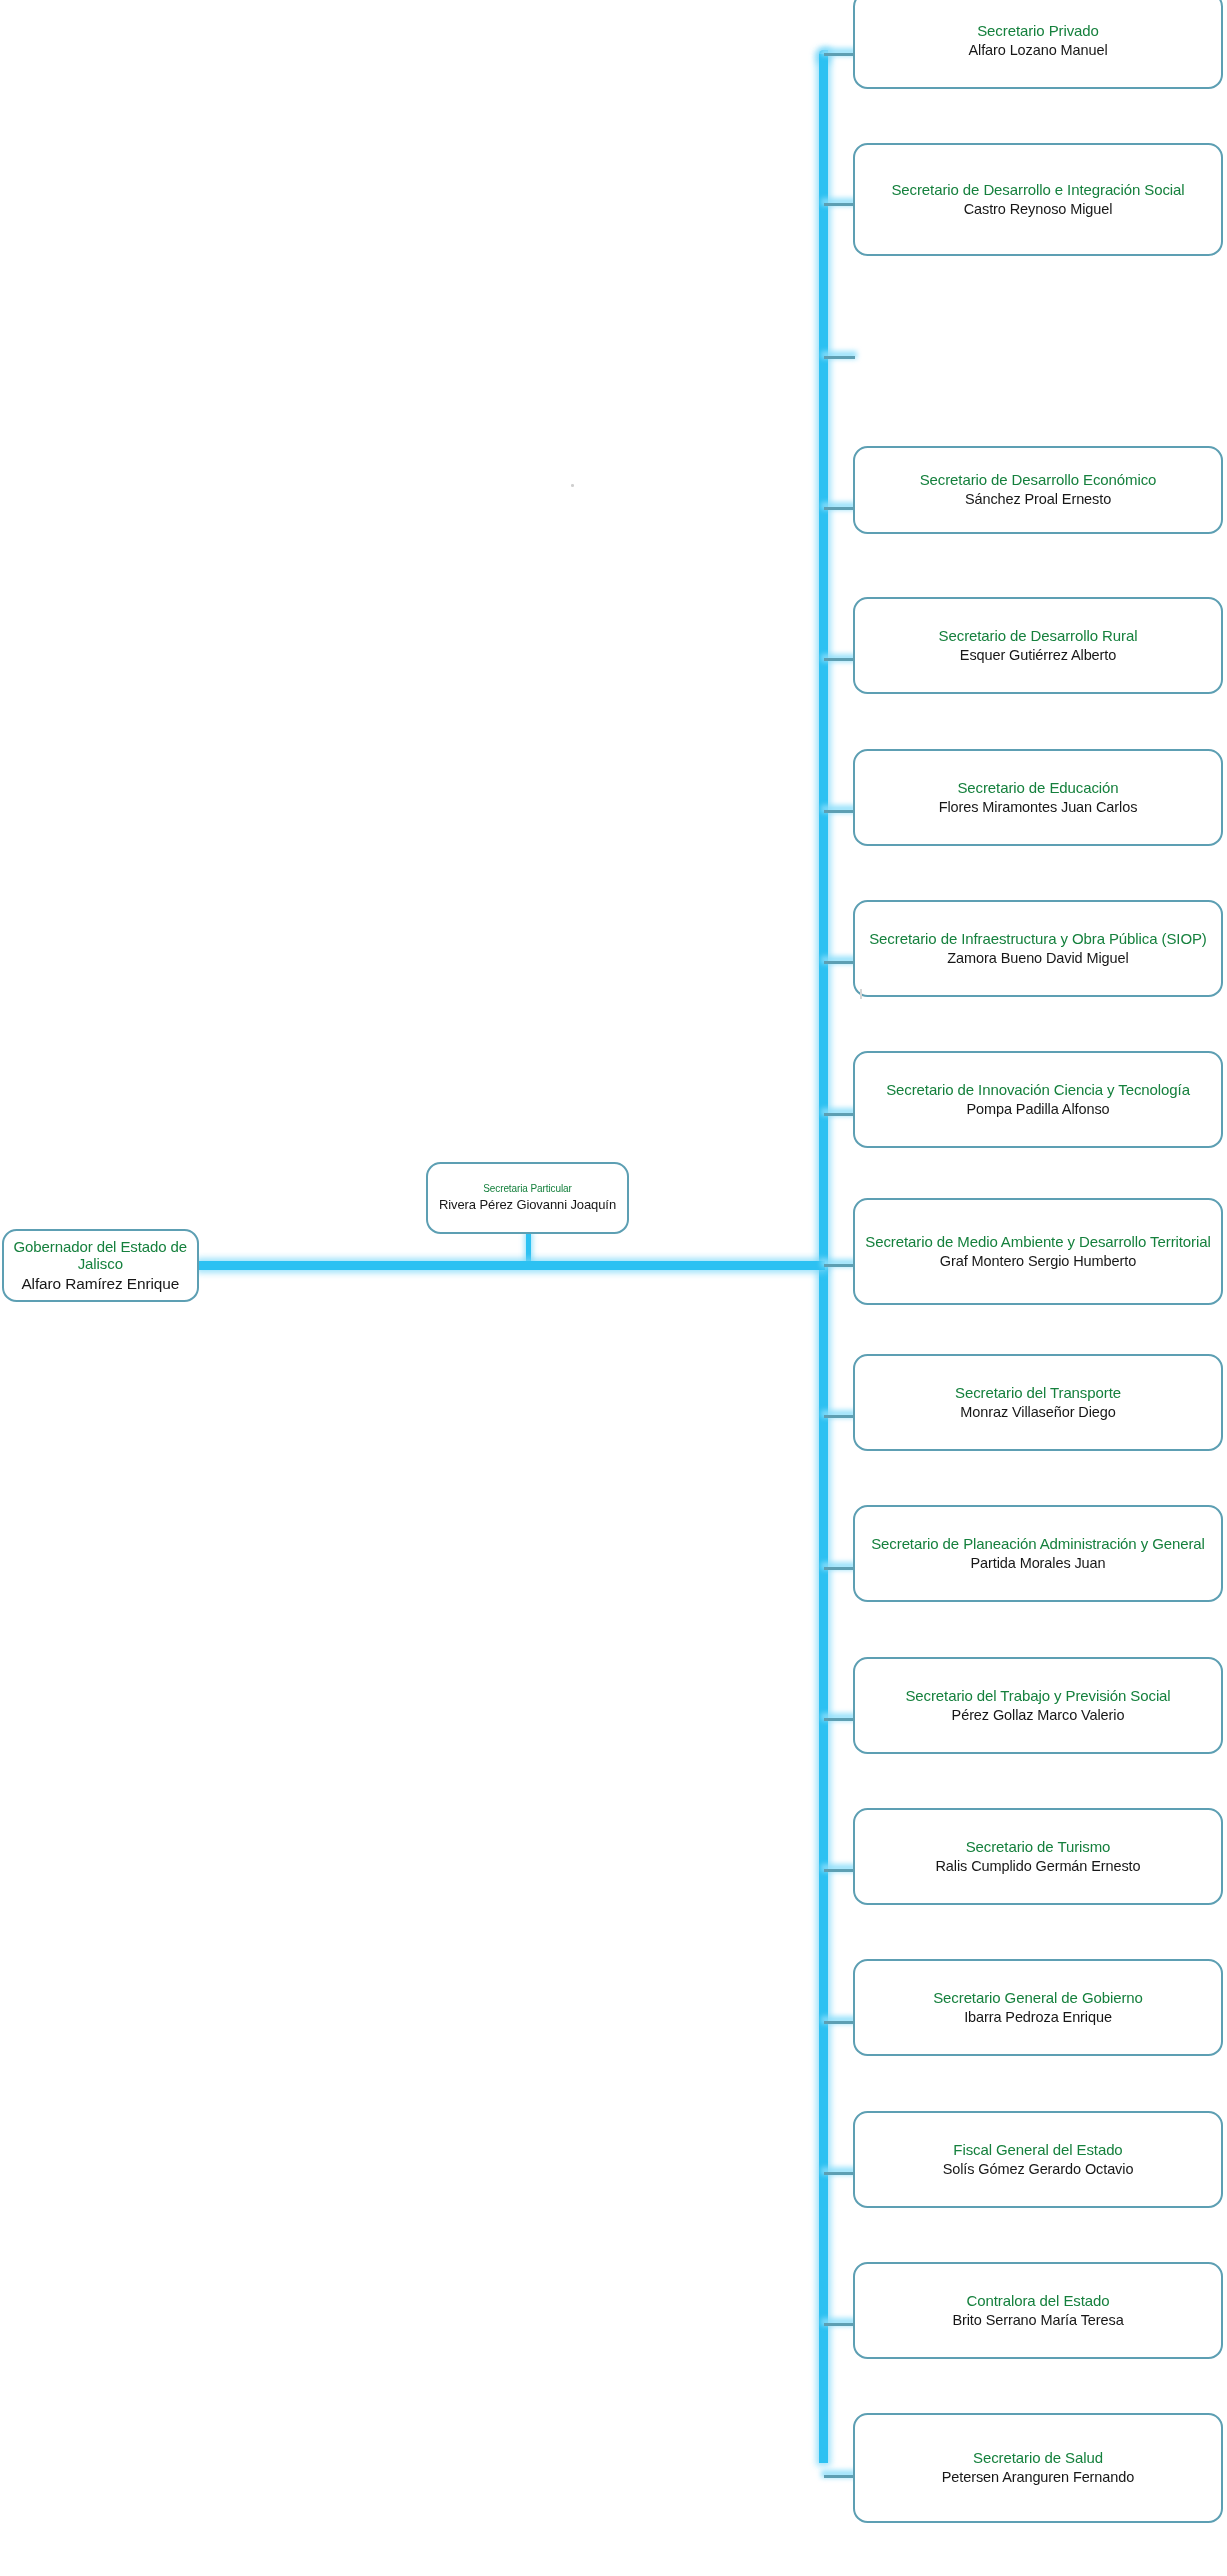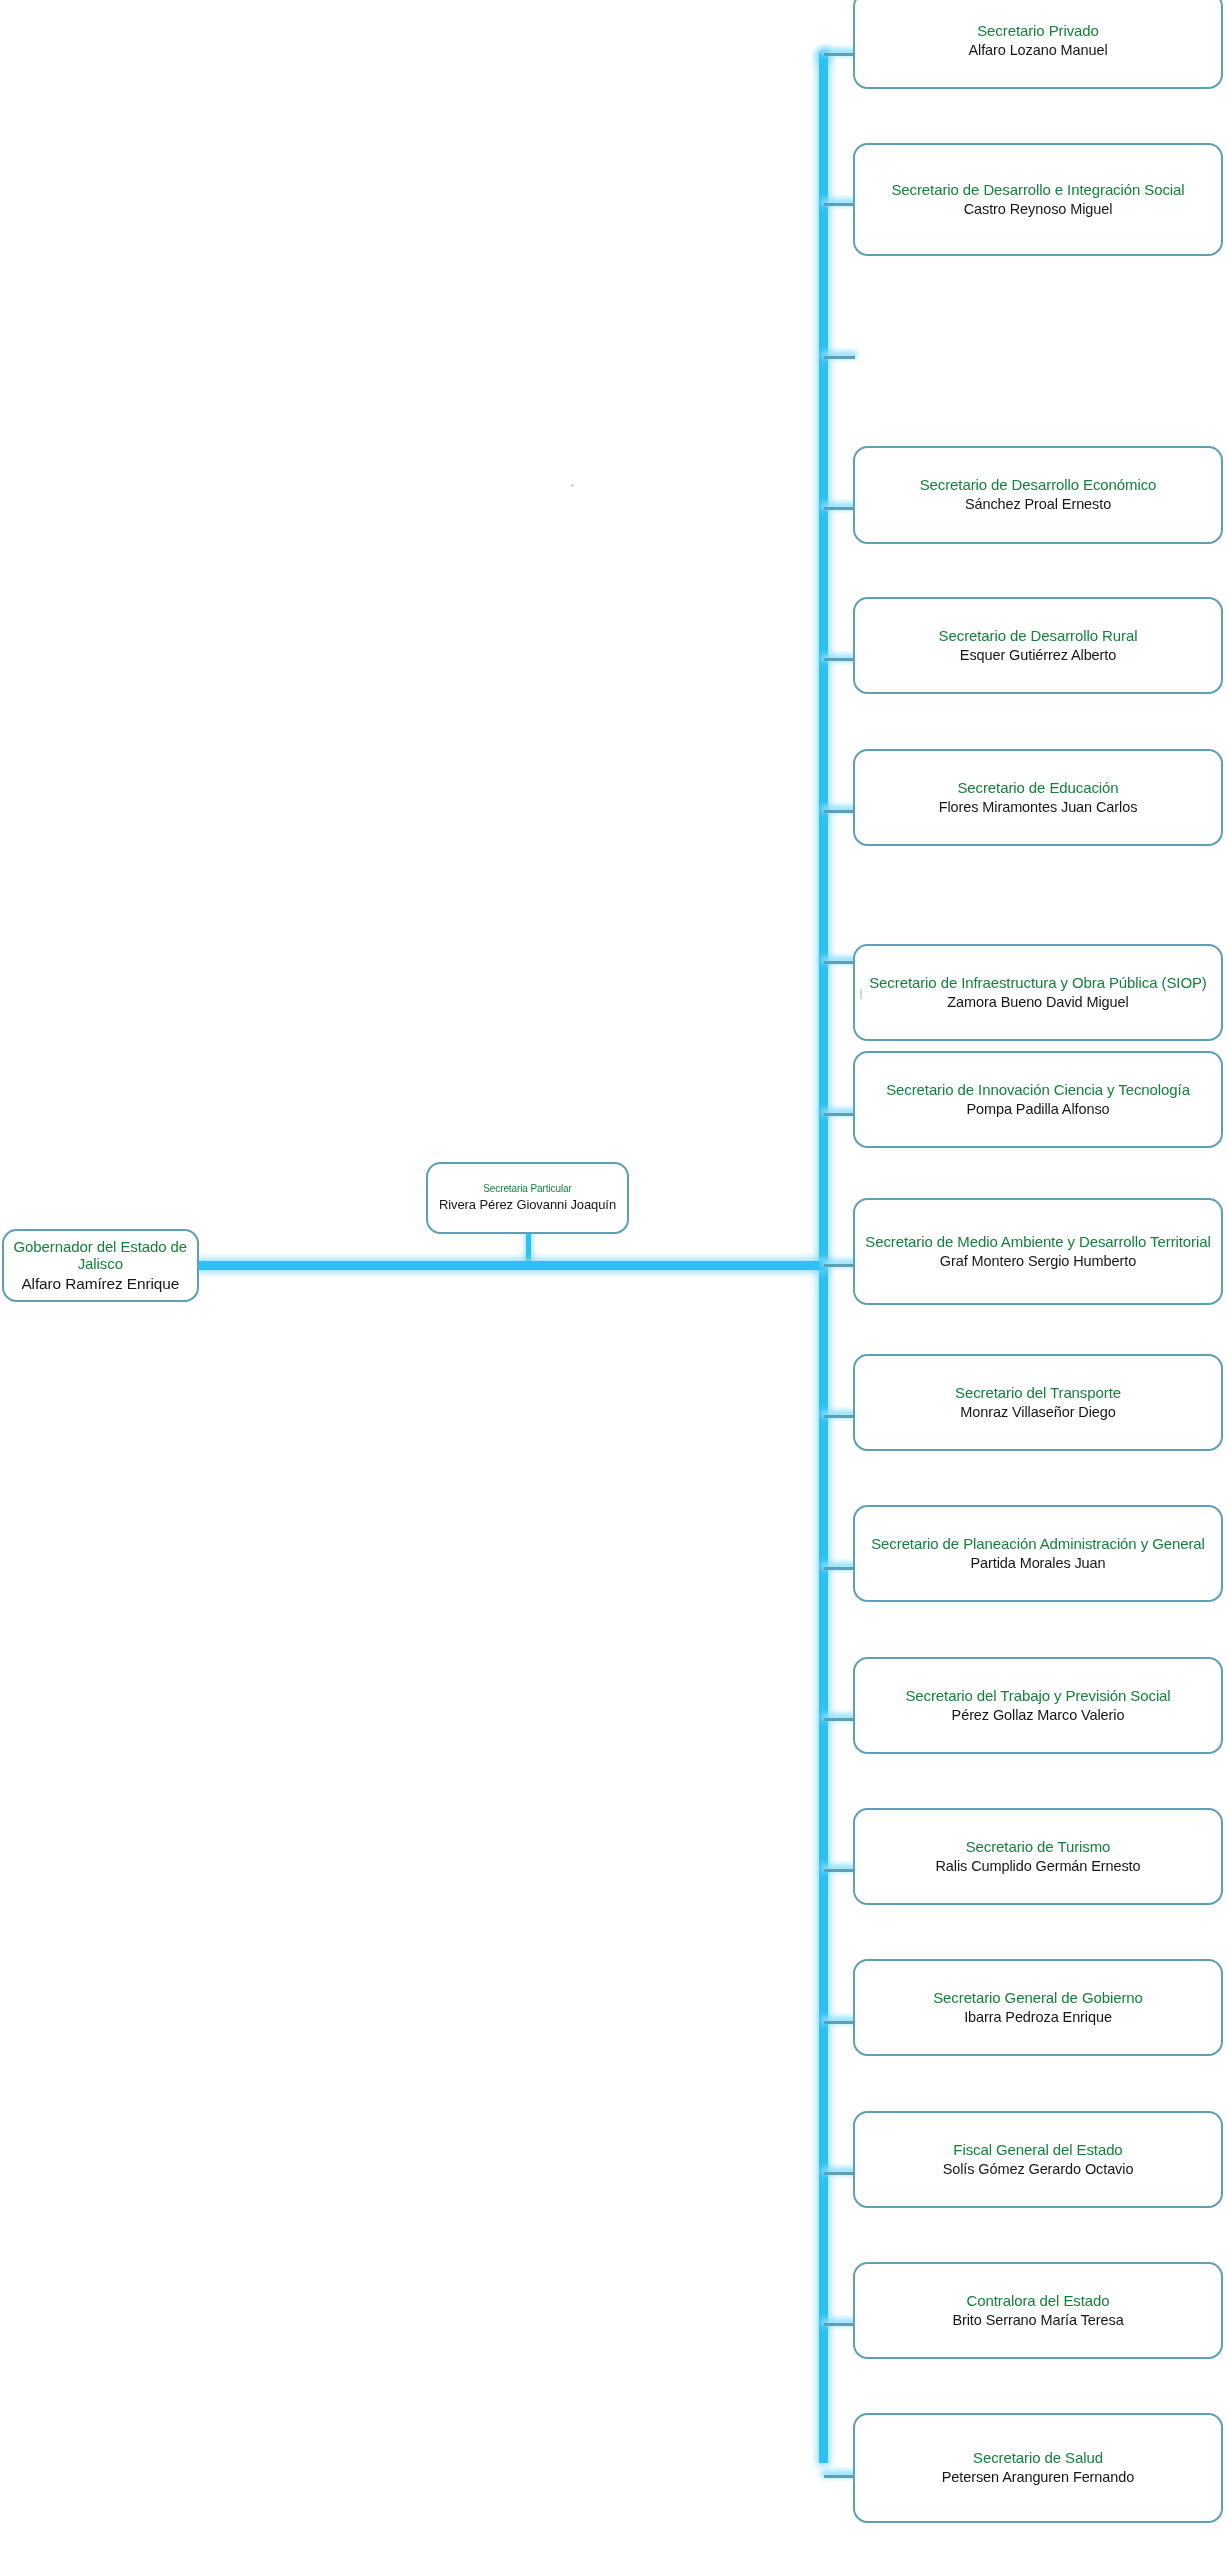--- a/index.html
+++ b/index.html
@@ -197,42 +197,42 @@
   <div class="node child" style="top: 143px; height: 113px;">
     <div class="title">Secretario de Desarrollo e Integración Social</div>
     <div class="person">Castro Reynoso Miguel</div>
   </div>
 
   <div class="stub-glow" style="top: 351px;"></div>
   <div class="stub" style="top: 356px;"></div>
 
   <div class="stub-glow" style="top: 502px;"></div>
   <div class="stub" style="top: 507px;"></div>
-  <div class="node child" style="top: 446px; height: 98px; justify-content: center;">
+  <div class="node child" style="top: 446px; height: 88px; justify-content: center;">
     <div class="title">Secretario de Desarrollo Económico</div>
     <div class="person">Sánchez Proal Ernesto</div>
   </div>
 
   <div class="stub-glow" style="top: 654px;"></div>
   <div class="stub" style="top: 658px;"></div>
   <div class="node child" style="top: 597px; height: 97px;">
     <div class="title">Secretario de Desarrollo Rural</div>
     <div class="person">Esquer Gutiérrez Alberto</div>
   </div>
 
   <div class="stub-glow" style="top: 805px;"></div>
   <div class="stub" style="top: 810px;"></div>
   <div class="node child" style="top: 749px; height: 97px;">
     <div class="title">Secretario de Educación</div>
     <div class="person">Flores Miramontes Juan Carlos</div>
   </div>
 
   <div class="stub-glow" style="top: 956px;"></div>
   <div class="stub" style="top: 961px;"></div>
-  <div class="node child" style="top: 900px; height: 97px; margin-top: 44px;">
+  <div class="node child" style="top: 900px; height: 97px;">
     <div class="title">Secretario de Infraestructura y Obra Pública (SIOP)</div>
     <div class="person">Zamora Bueno David Miguel</div>
   </div>
 
   <div class="stub-glow" style="top: 1108px;"></div>
   <div class="stub" style="top: 1113px;"></div>
   <div class="node child" style="top: 1051px; height: 97px;">
     <div class="title">Secretario de Innovación Ciencia y Tecnología</div>
     <div class="person">Pompa Padilla Alfonso</div>
   </div>

